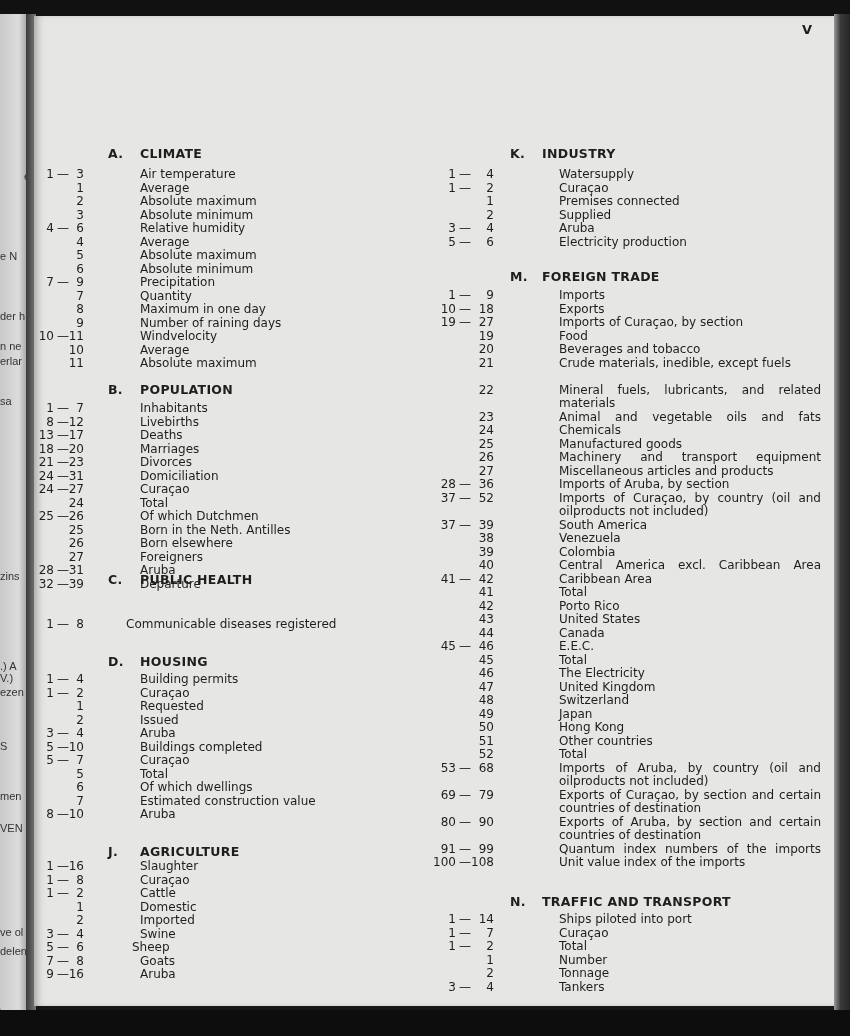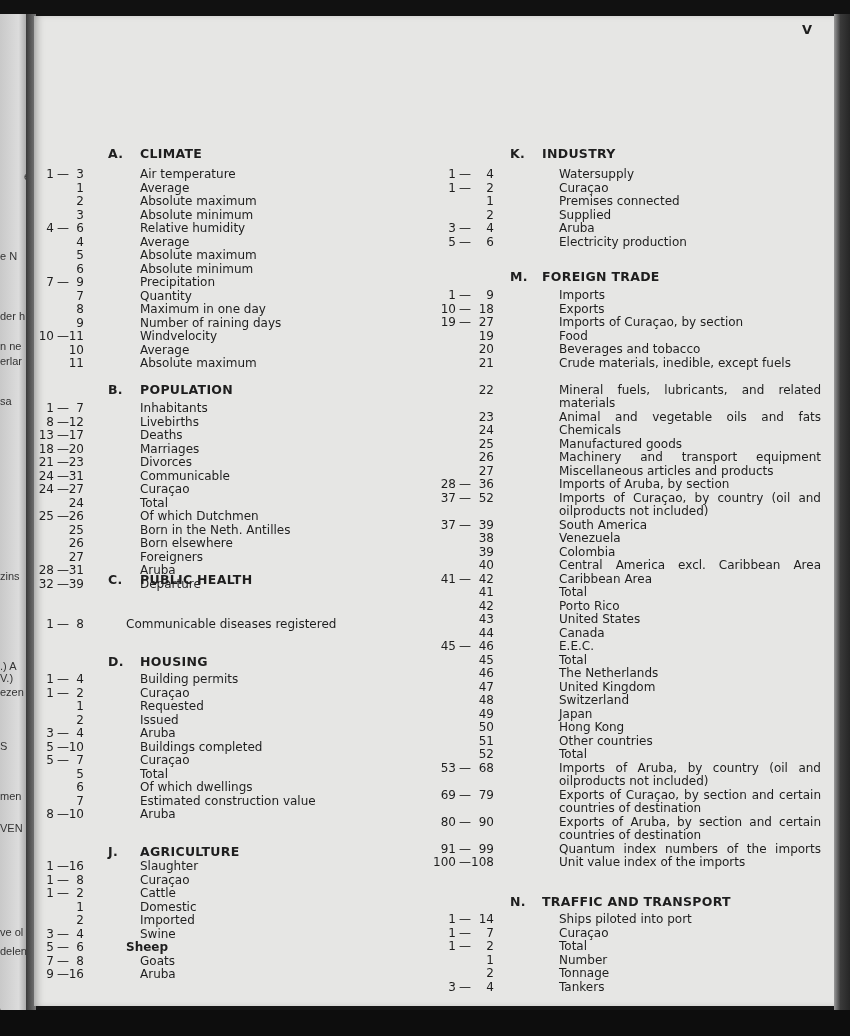--- a/index.html
+++ b/index.html
@@ -189,21 +189,21 @@
       <div class="row" style="left: 0px; top: 440px;">
         <span class="from" style="left: -4px;">21</span>
         <span class="dash" style="left: 23px;">—</span>
         <span class="to" style="left: 20px;">23</span>
         <span class="label" style="left: 106px;">Divorces</span>
       </div>
       <div class="row" style="left: 0px; top: 453.5px;">
         <span class="from" style="left: -4px;">24</span>
         <span class="dash" style="left: 23px;">—</span>
         <span class="to" style="left: 20px;">31</span>
-        <span class="label" style="left: 106px;">Communicable</span>
+        <span class="label" style="left: 106px;">Domiciliation</span>
       </div>
       <div class="row" style="left: 0px; top: 467px;">
         <span class="from" style="left: -4px;">24</span>
         <span class="dash" style="left: 23px;">—</span>
         <span class="to" style="left: 20px;">27</span>
         <span class="label" style="left: 106px;">Curaçao</span>
       </div>
       <div class="row" style="left: 0px; top: 480.5px;">
         <span class="from" style="left: -4px;"></span>
         <span class="to" style="left: 20px;">24</span>
@@ -343,21 +343,21 @@
       <div class="row" style="left: 0px; top: 911.5px;">
         <span class="from" style="left: -4px;">3</span>
         <span class="dash" style="left: 23px;">—</span>
         <span class="to" style="left: 20px;">4</span>
         <span class="label" style="left: 106px;">Swine</span>
       </div>
       <div class="row" style="left: 0px; top: 925px;">
         <span class="from" style="left: -4px;">5</span>
         <span class="dash" style="left: 23px;">—</span>
         <span class="to" style="left: 20px;">6</span>
-        <span class="label" style="left: 92px; font-weight: bold;">Sheep</span>
+        <span class="label" style="left: 98px;">Sheep</span>
       </div>
       <div class="row" style="left: 0px; top: 938.5px;">
         <span class="from" style="left: -4px;">7</span>
         <span class="dash" style="left: 23px;">—</span>
         <span class="to" style="left: 20px;">8</span>
         <span class="label" style="left: 106px;">Goats</span>
       </div>
       <div class="row" style="left: 0px; top: 952px;">
         <span class="from" style="left: -4px;">9</span>
         <span class="dash" style="left: 23px;">—</span>
@@ -531,21 +531,21 @@
         <span class="label" style="left: 525px;">E.E.C.</span>
       </div>
       <div class="row" style="left: 0px; top: 637.5px;">
         <span class="from" style="left: 398px;"></span>
         <span class="to" style="left: 430px;">45</span>
         <span class="label" style="left: 525px;">Total</span>
       </div>
       <div class="row" style="left: 0px; top: 651px;">
         <span class="from" style="left: 398px;"></span>
         <span class="to" style="left: 430px;">46</span>
-        <span class="label" style="left: 525px;">The Netherlands</span>
+        <span class="label" style="left: 525px;">The Electricity</span>
       </div>
       <div class="row" style="left: 0px; top: 664.5px;">
         <span class="from" style="left: 398px;"></span>
         <span class="to" style="left: 430px;">47</span>
         <span class="label" style="left: 525px;">United Kingdom</span>
       </div>
       <div class="row" style="left: 0px; top: 678px;">
         <span class="from" style="left: 398px;"></span>
         <span class="to" style="left: 430px;">48</span>
         <span class="label" style="left: 525px;">Switzerland</span>

